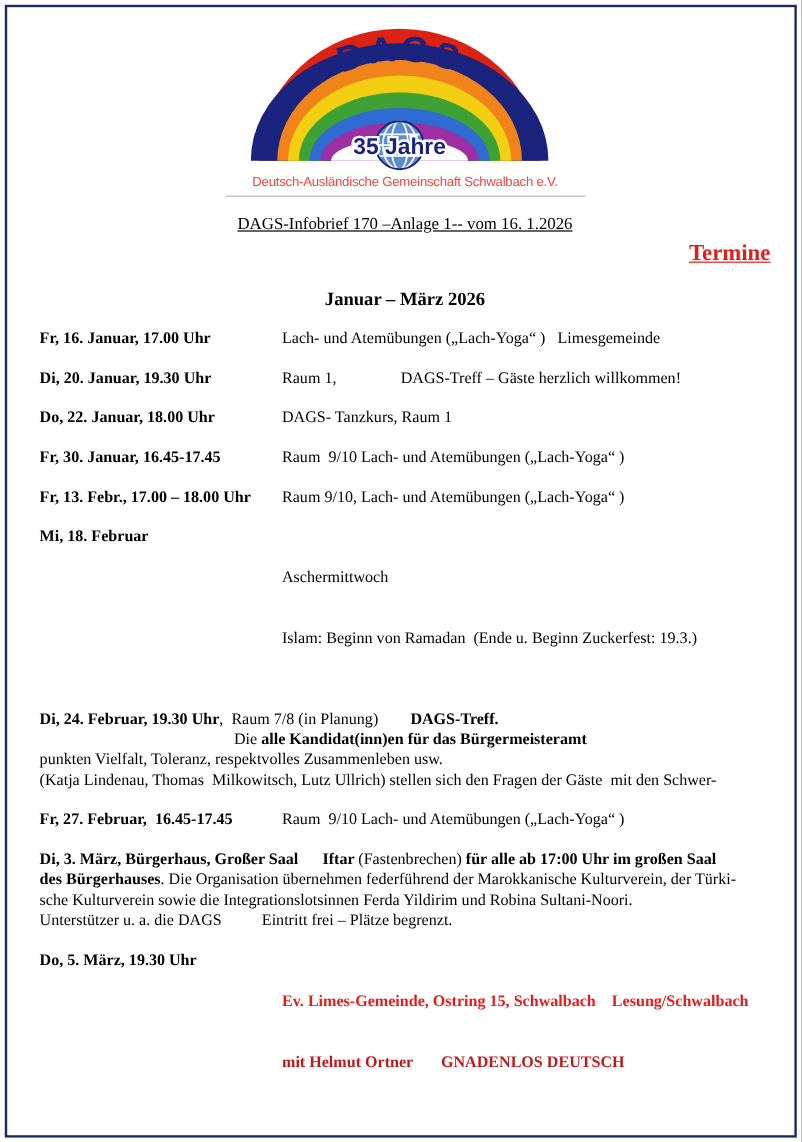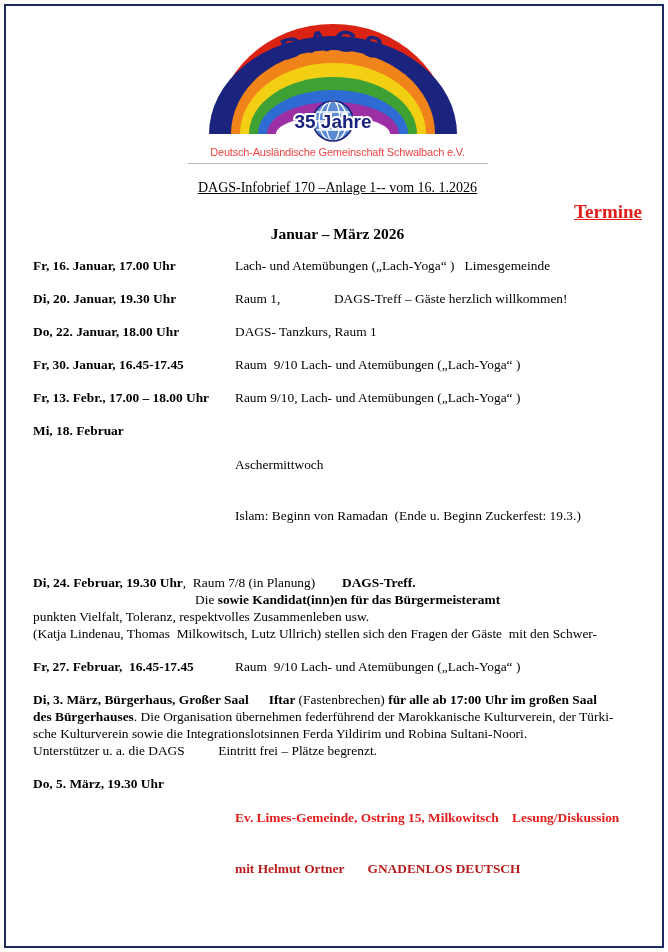--- a/index.html
+++ b/index.html
@@ -38,20 +38,21 @@
     text-decoration:underline;
     margin-top:15px;
   }
   .termine {
     text-align:right; font-weight:bold; font-size:19px; line-height:24px;
     text-decoration:underline;
     margin-top:4px;
   }
   .period {
     text-align:center; font-weight:bold; font-size:15.5px; line-height:19px;
+    margin-top:16px;
   }
 
   
   .rows { margin-top:14px; }
   .row  { display:flex; margin-bottom:16px; }
   .date { flex:0 0 202px; width:202px; font-weight:bold; white-space:pre; }
   .desc { flex:1; white-space:pre; }
   .desc > div { white-space:pre; }
   .para { margin-bottom:16px; }
   .para > div { white-space:pre; }
@@ -133,42 +134,42 @@
       <div class="row">
         <div class="date">Mi, 18. Februar</div>
         <div class="desc">
           <div>Aschermittwoch</div>
           <div>Islam: Beginn von Ramadan  (Ende u. Beginn Zuckerfest: 19.3.)</div>
         </div>
       </div>
 
       <div class="para">
         <div><span class="b">Di, 24. Februar, 19.30 Uhr</span><span>,  Raum 7/8 (in Planung)        </span><span class="b">DAGS-Treff.</span></div>
-        <div class="indent2"><span>Die </span><span class="b">sowie Kandidat(inn)en für das Bürgermeisteramt</span></div>
+        <div class="indent2"><span>Die </span><span class="b">alle Kandidat(inn)en für das Bürgermeisteramt</span></div>
         <div>punkten Vielfalt, Toleranz, respektvolles Zusammenleben usw.</div>
         <div>(Katja Lindenau, Thomas  Milkowitsch, Lutz Ullrich) stellen sich den Fragen der Gäste  mit den Schwer-</div>
       </div>
 
 
       <div class="row">
         <div class="date">Fr, 27. Februar,  16.45-17.45</div>
         <div class="desc">Raum  9/10 Lach- und Atemübungen („Lach-Yoga“ )</div>
       </div>
 
       <div class="para">
         <div><span class="b">Di, 3. März, Bürgerhaus, Großer Saal      Iftar </span><span>(Fastenbrechen) </span><span class="b">für alle ab 17:00 Uhr im großen Saal</span></div>
         <div><span class="b">des Bürgerhauses</span><span>. Die Organisation übernehmen federführend der Marokkanische Kulturverein, der Türki-</span></div>
         <div>sche Kulturverein sowie die Integrationslotsinnen Ferda Yildirim und Robina Sultani-Noori.</div>
         <div>Unterstützer u. a. die DAGS          Eintritt frei – Plätze begrenzt.</div>
       </div>
 
       <div class="row">
         <div class="date">Do, 5. März, 19.30 Uhr</div>
         <div class="desc">
-          <div class="red" style="color:#e31c1c">Ev. Limes-Gemeinde, Ostring 15, Milkowitsch    Lesung/Diskussion</div>
+          <div class="red" style="color:#e31c1c">Ev. Limes-Gemeinde, Ostring 15, Schwalbach    Lesung/Schwalbach</div>
           <div class="red" style="color:#b91c1c">mit Helmut Ortner       GNADENLOS DEUTSCH</div>
           
         </div>
       </div>
 
     </div>
   </div>
 </div>
 
 </body></html>

